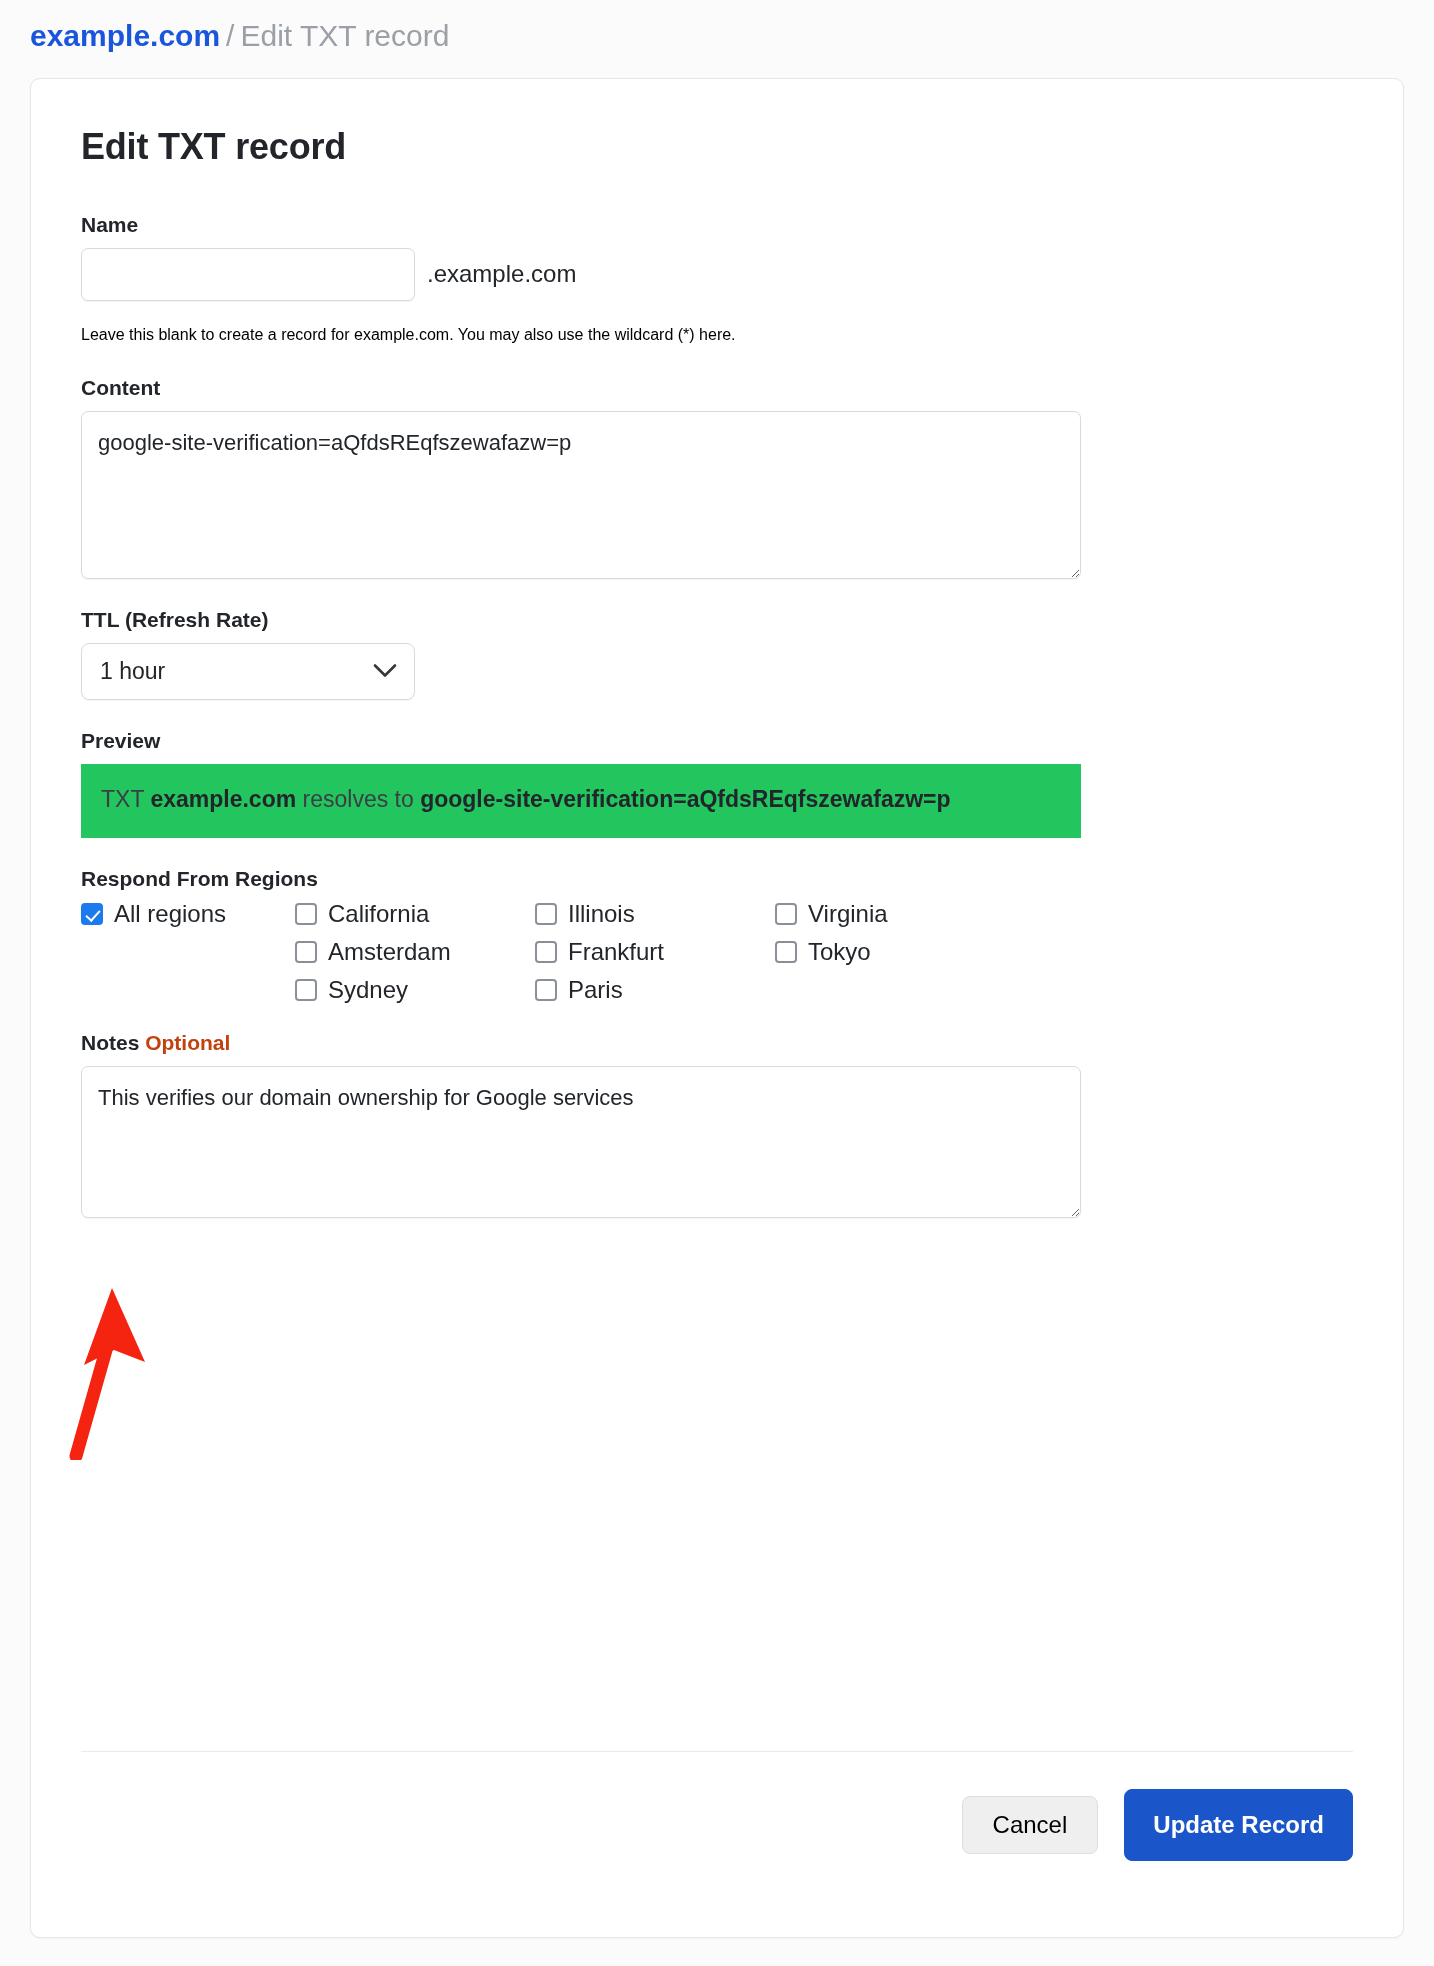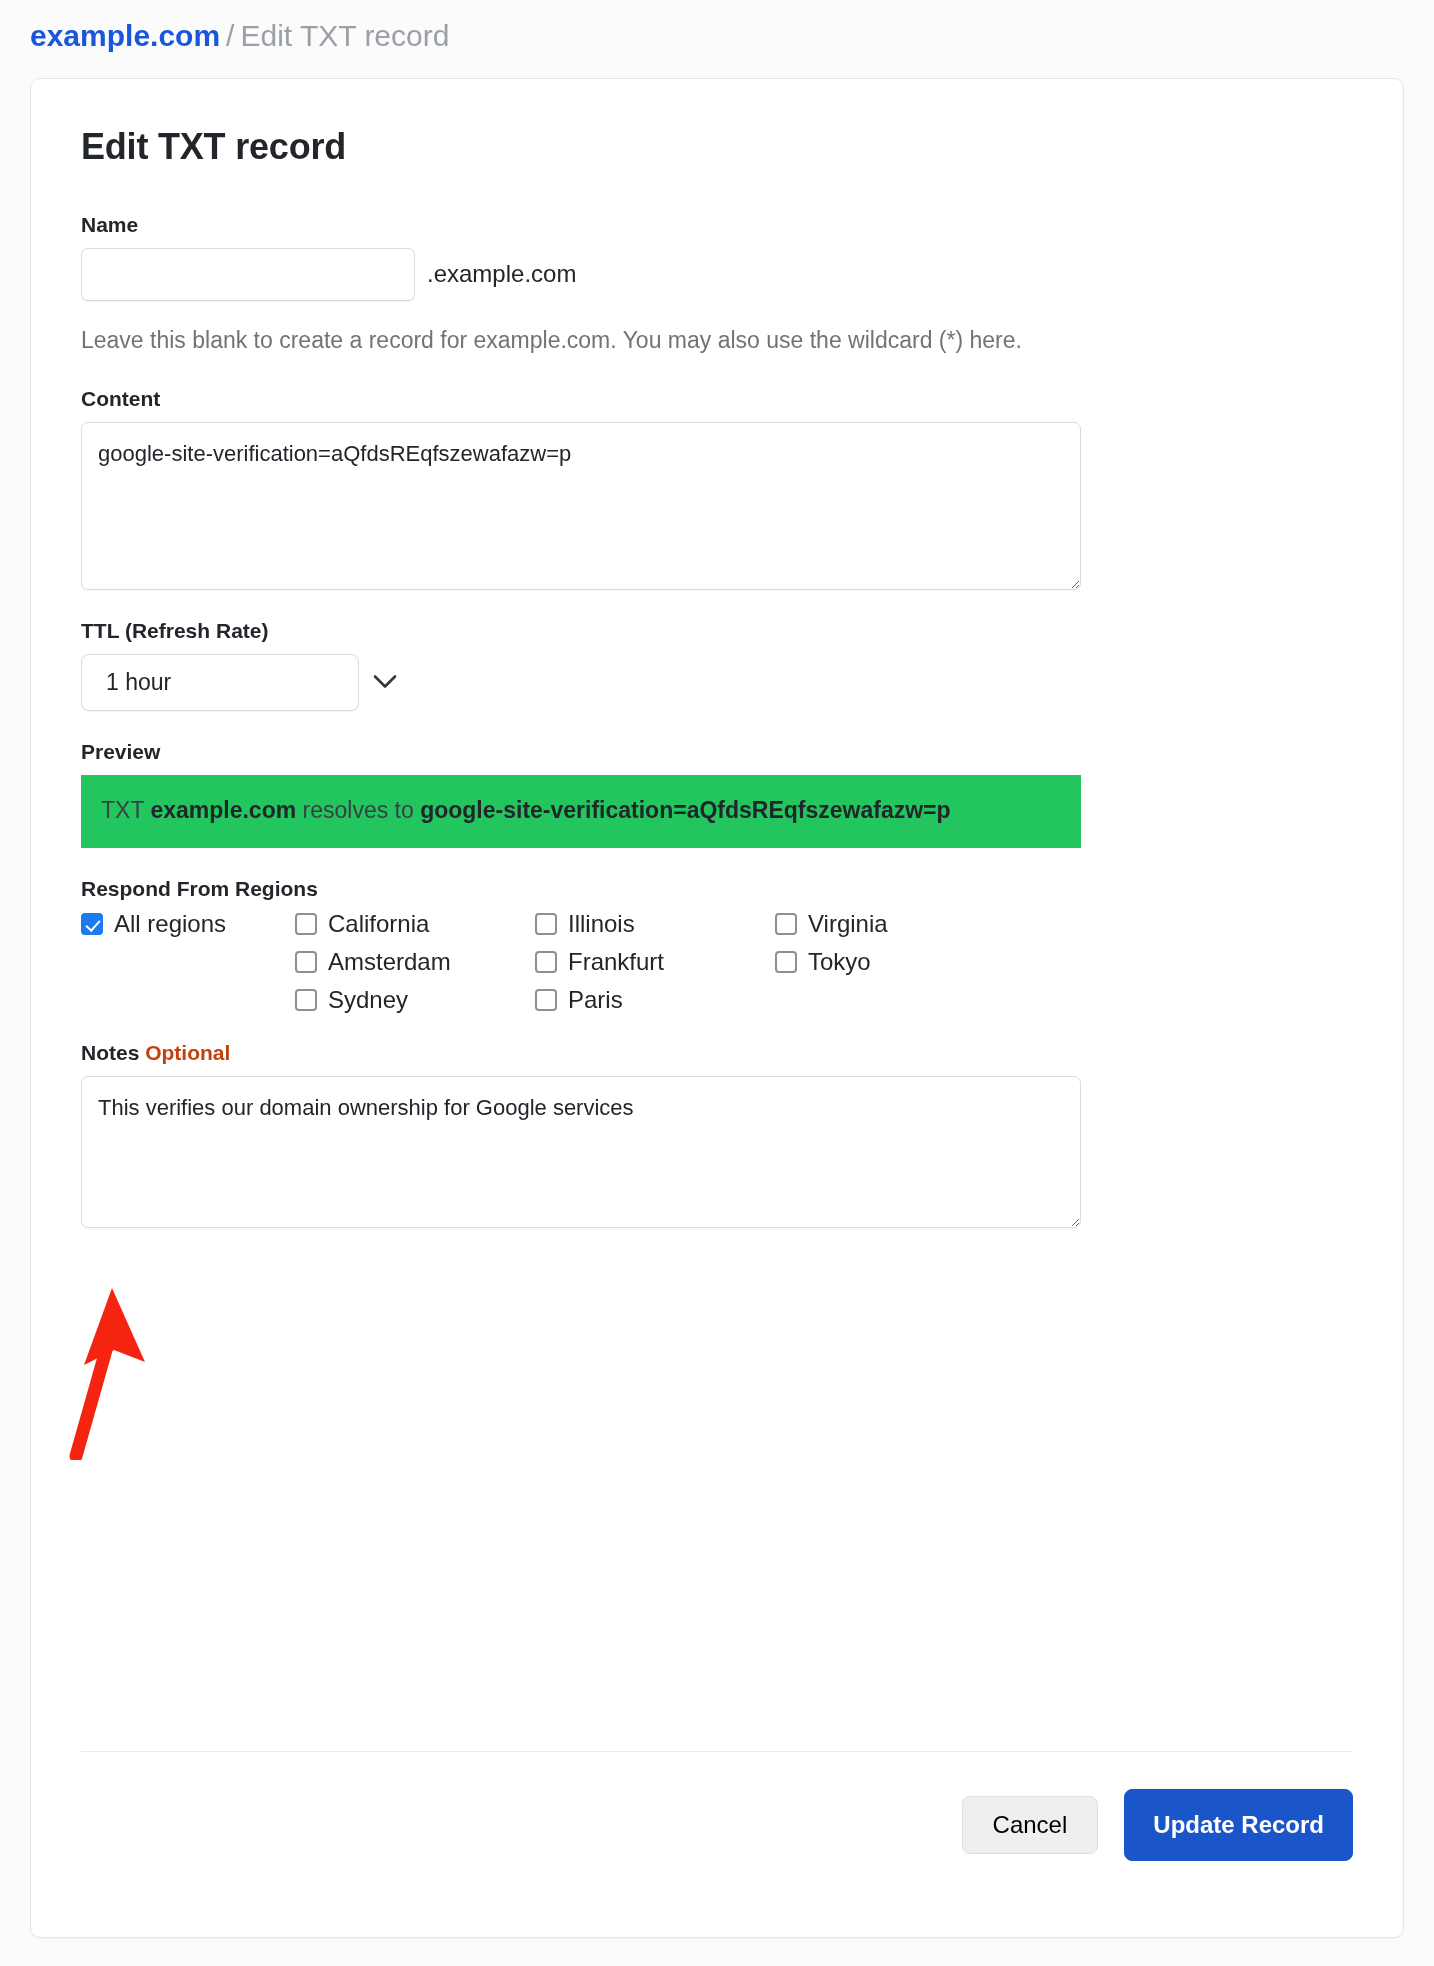--- a/index.html
+++ b/index.html
@@ -92,23 +92,23 @@
     box-shadow: 0 1px 1px rgba(16,24,40,.05);
   }
   .suffix {
     font-size: 24px;
     color: #22262b;
   }
 
   p.help {
     margin: 22px 0 0 0;
     width: 985px;
-    font-size: 23px;
+    font-size: 16px;
     line-height: 1.52;
-    color: #737373;
+    color: #000000;
   }
 
   
   .block { margin-top: 29px; }
 
   textarea.area {
     display: block;
     width: 1000px;
     font-size: 22px;
     font-family: "Liberation Sans", sans-serif;
@@ -126,23 +126,23 @@
   textarea.notes-area  { height: 152px; }
 
   
   .select-wrap {
     position: relative;
     width: 334px;
   }
   select.ttl-select {
     appearance: none;
     -webkit-appearance: none;
-    width: 278px;
+    width: 334px;
     height: 57px;
-    padding: 0 24px;
+    padding: 0 18px;
     font-size: 23px;
     font-family: "Liberation Sans", sans-serif;
     color: #22262b;
     background: #fff;
     border: 1px solid #d8dade;
     border-radius: 8px;
     outline: none;
     box-shadow: 0 1px 1px rgba(16,24,40,.04);
   }
   .chevron {

